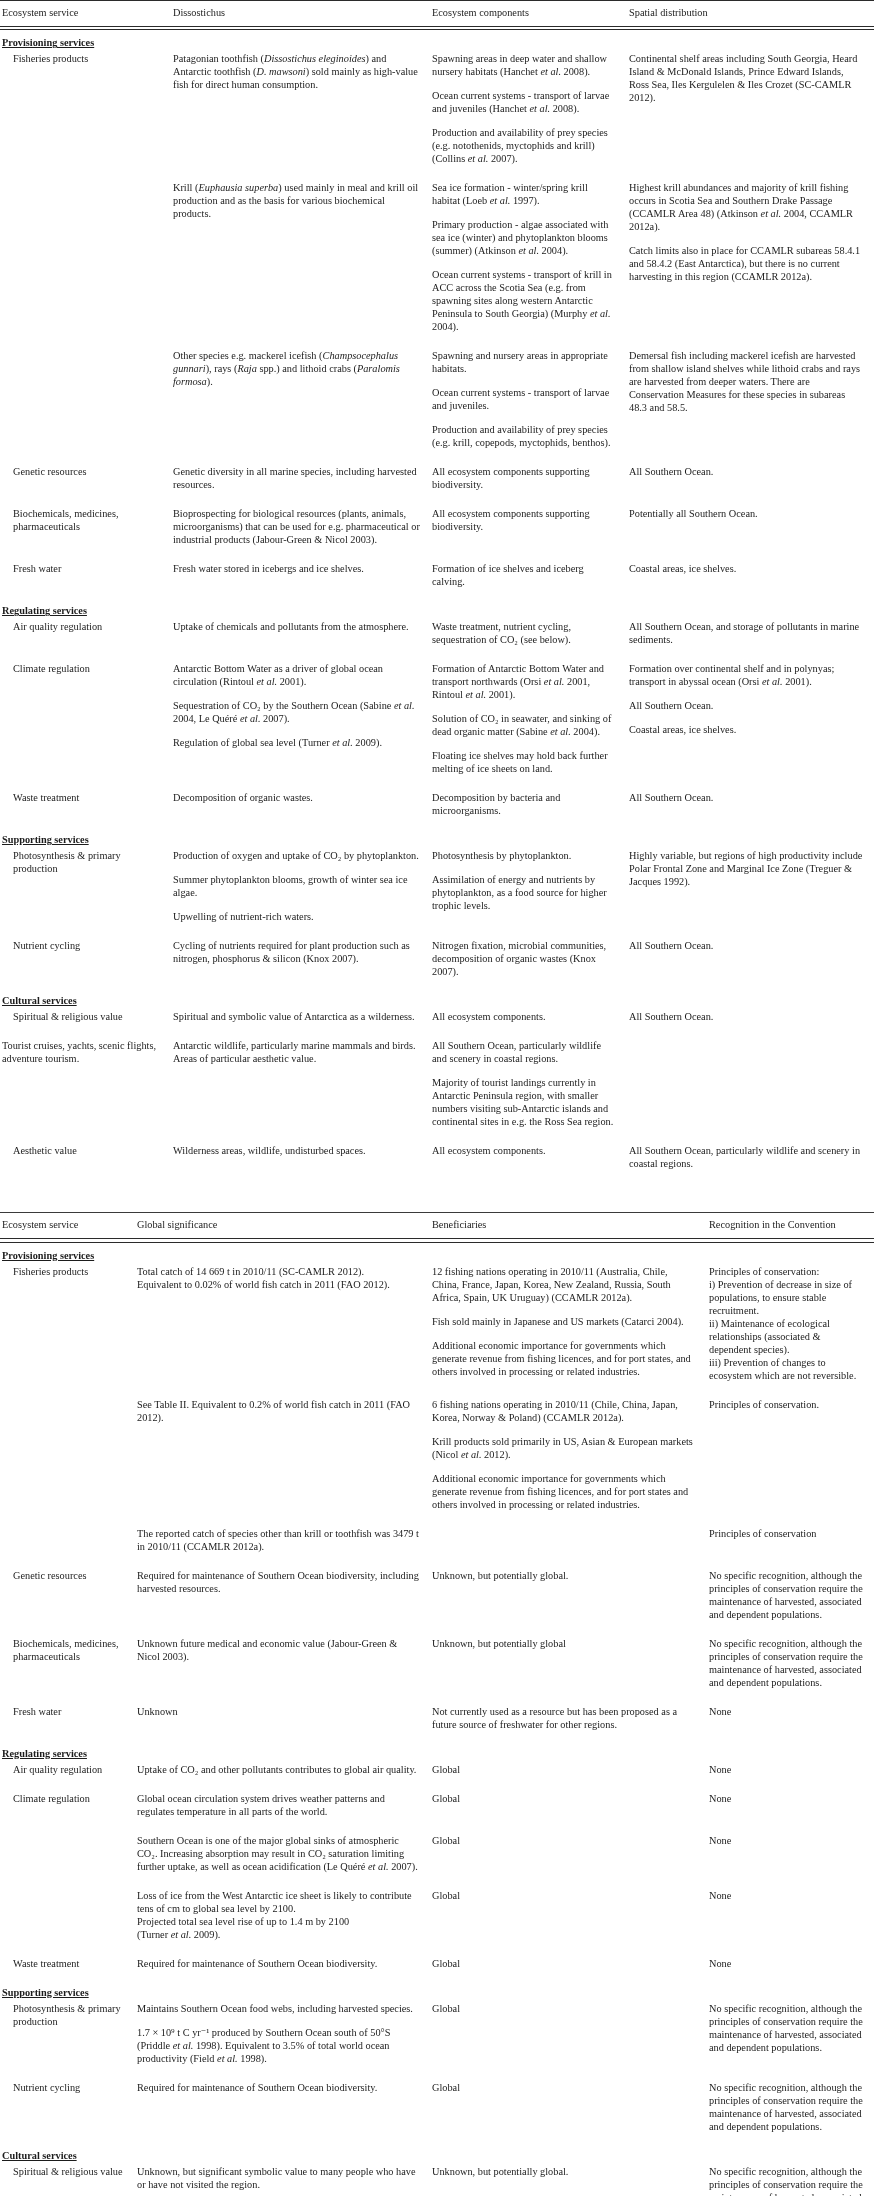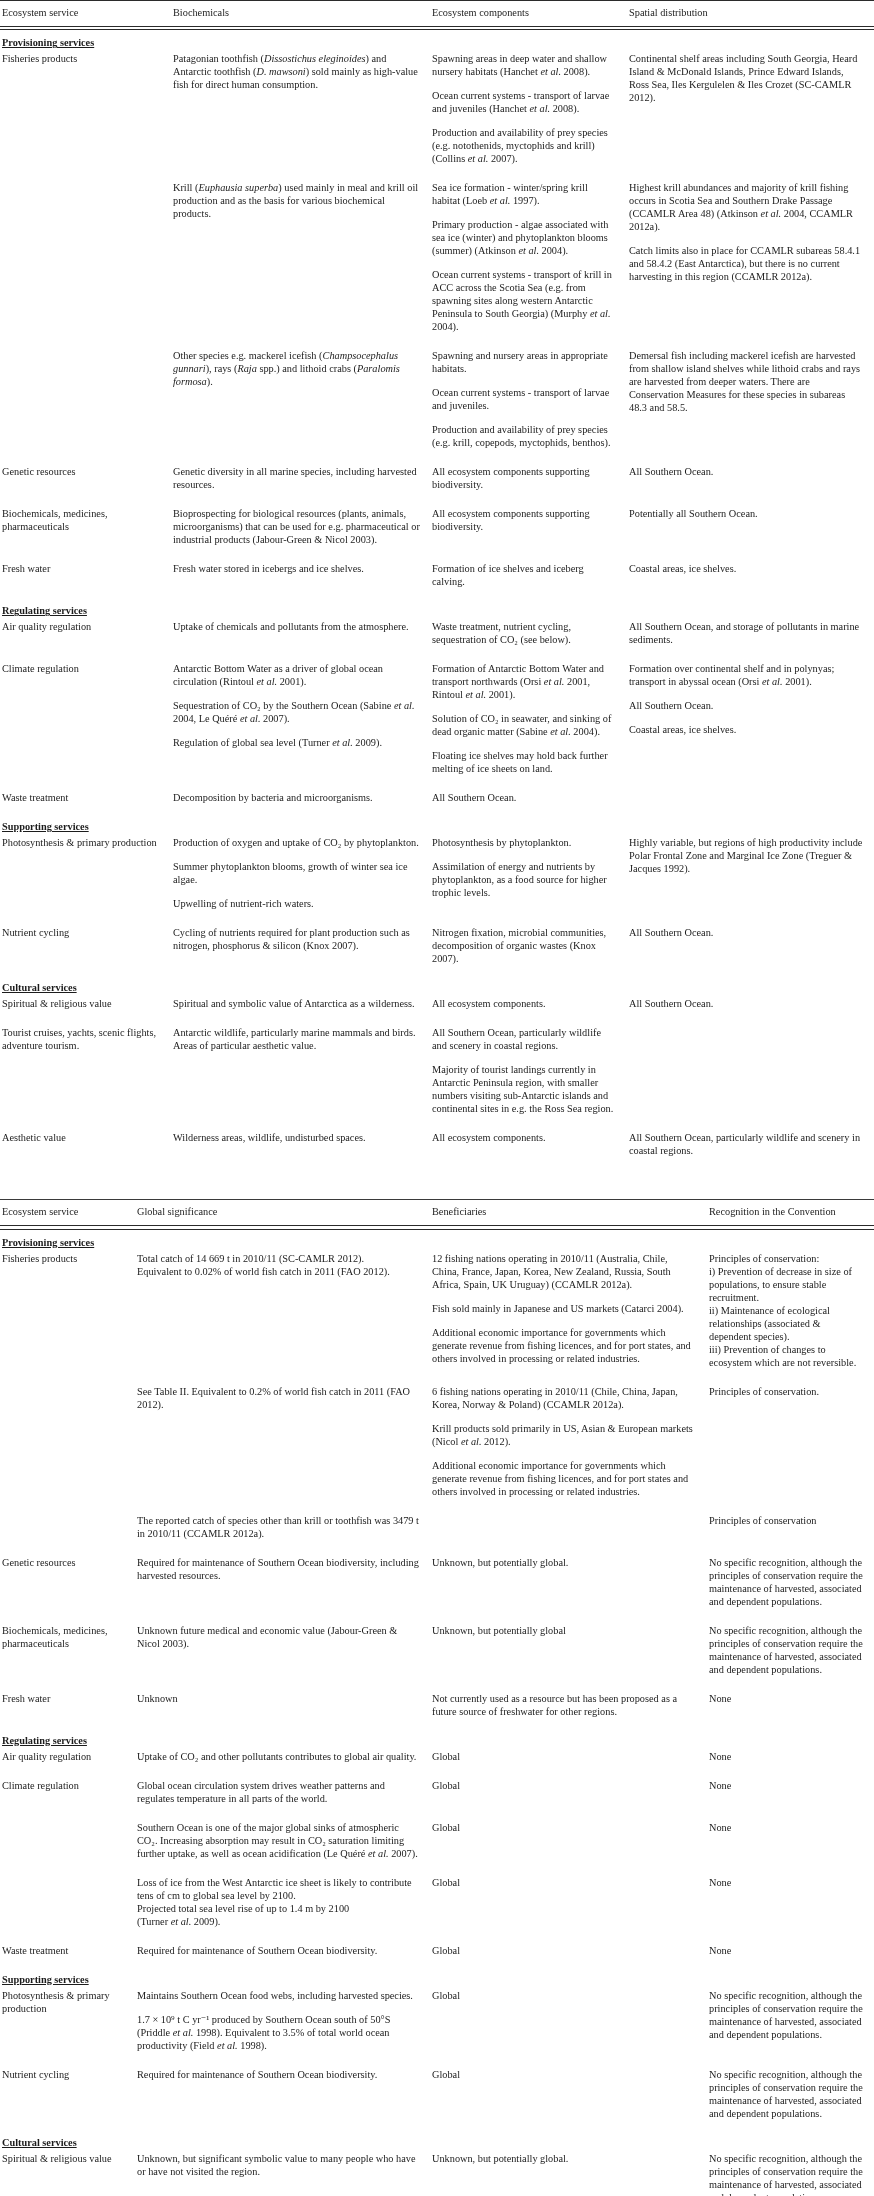--- a/index.html
+++ b/index.html
@@ -19,36 +19,36 @@
   .rule-thin{height:0;border-top:1px solid #3a3a3a;}
   .rule-double{height:2.4px;border-top:1.1px solid #2b2b2b;border-bottom:1.1px solid #2b2b2b;}
   .thead{display:grid;padding:5px 0 7px 2px;}
   .hcell{padding-right:10px;}
   .tbody{padding-top:3px;}
   .t1{grid-template-columns:171px 259px 197px 247px;}
   .t2{grid-template-columns:135px 295px 277px 167px;}
   .section-title{font-weight:bold;padding-left:2px;margin:3px 0 3px 0;text-decoration:underline;}
   .trow{display:grid;padding-left:2px;margin-bottom:5px;}
   .cell{padding-right:12px;}
-  .cell.service{padding-right:6px;}
+  .cell.service{padding-right:6px;margin-left:11px;}
   .para{margin:0 0 11px 0;}
   .table2-wrap{margin-top:26px;}
   i{font-style:italic;margin-top:45px;}
 </style>
 </head>
 <body>
 
 <div class="page">
 
   <div class="rule-single"></div>
 
   <section>
     <div class="thead t1">
       <div class="hcell">Ecosystem service</div>
-      <div class="hcell">Biochemicals</div>
+      <div class="hcell">Dissostichus</div>
       <div class="hcell">Ecosystem components</div>
       <div class="hcell">Spatial distribution</div>
     </div>
     <div class="rule-double"></div>
     <div class="tbody" id="t1-body">
         <div class="section-title">Provisioning services</div>
         <div class="trow t1">
           <div class="cell service">Fisheries products</div>
           <div class="cell">
             <p class="para">Patagonian toothfish (<i>Dissostichus eleginoides</i>) and Antarctic toothfish (<i>D. mawsoni</i>) sold mainly as high-value fish for direct human consumption.</p>
@@ -153,20 +153,23 @@
             <p class="para">Floating ice shelves may hold back further melting of ice sheets on land.</p>
           </div>
           <div class="cell">
             <p class="para">Formation over continental shelf and in polynyas; transport in abyssal ocean (Orsi <i>et al.</i> 2001).</p>
             <p class="para">All Southern Ocean.</p>
             <p class="para">Coastal areas, ice shelves.</p>
           </div>
         </div>
         <div class="trow t1">
           <div class="cell service">Waste treatment</div>
+          <div class="cell">
+            <p class="para">Decomposition of organic wastes.</p>
+          </div>
           <div class="cell">
             <p class="para">Decomposition by bacteria and microorganisms.</p>
           </div>
           <div class="cell">
             <p class="para">All Southern Ocean.</p>
           </div>
         </div>
         <div class="section-title">Supporting services</div>
         <div class="trow t1">
           <div class="cell service">Photosynthesis &amp; primary production</div>

